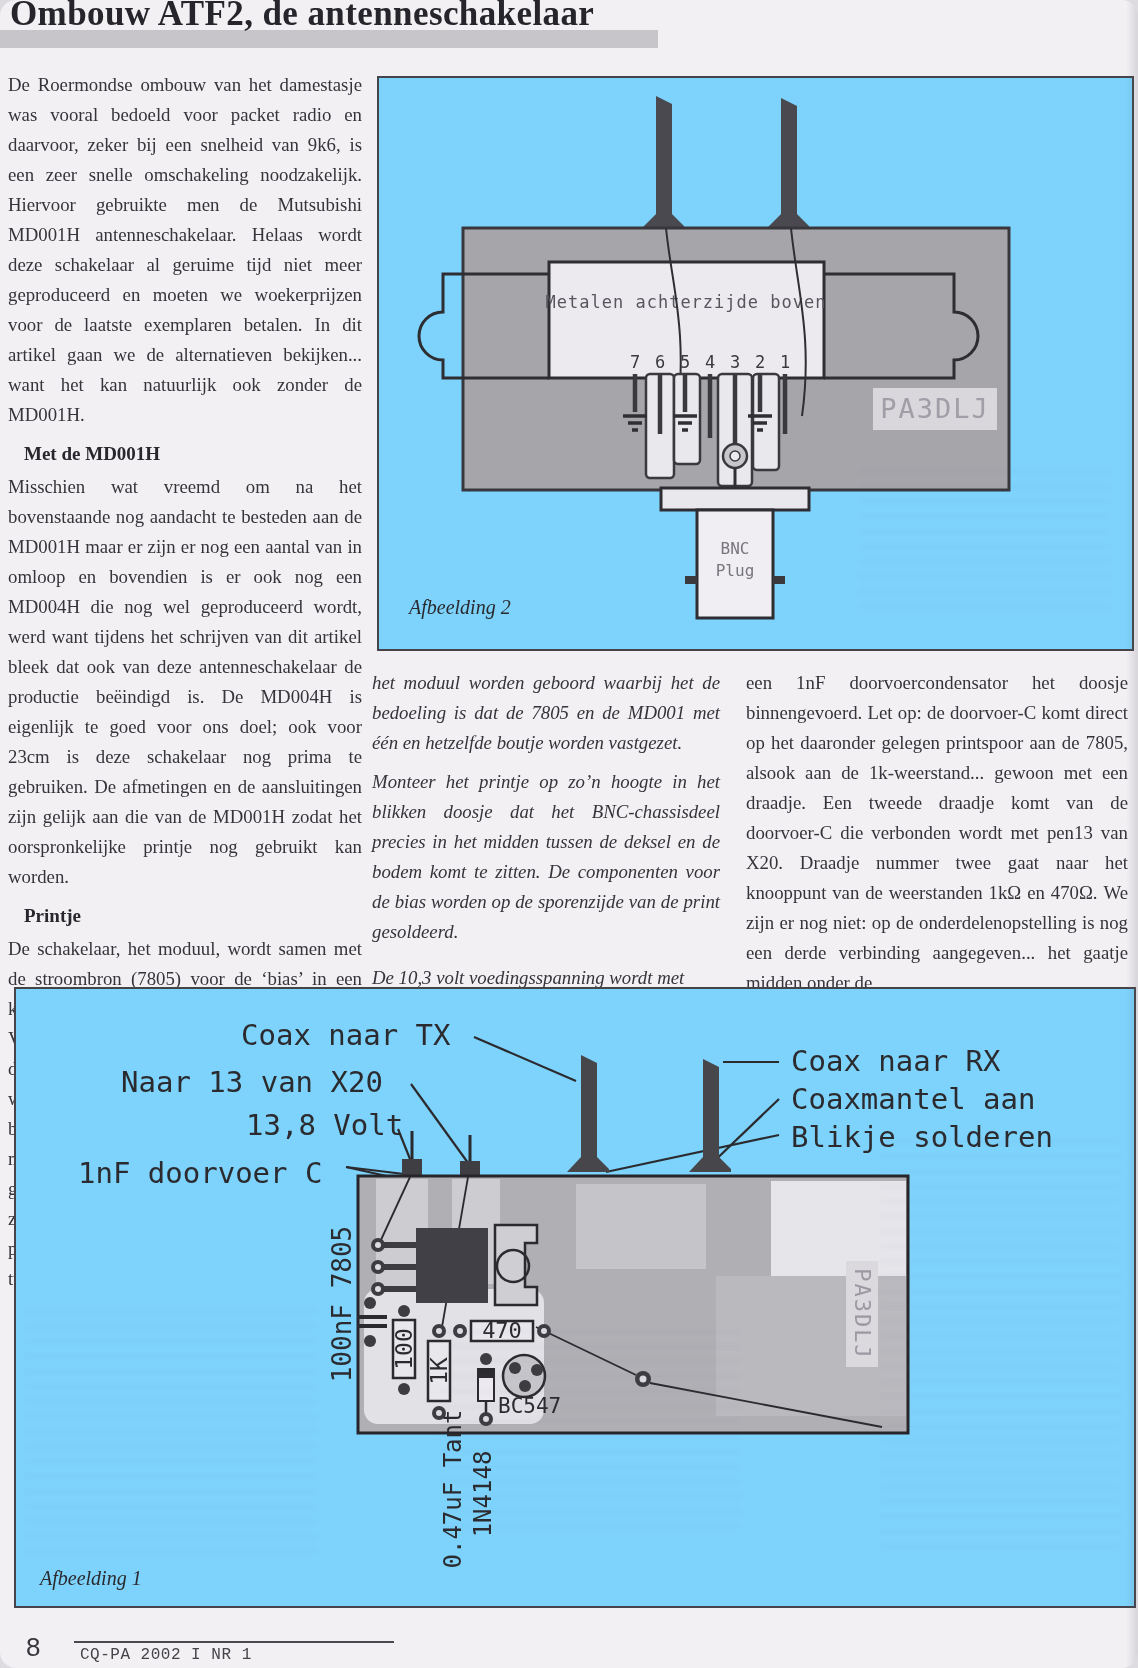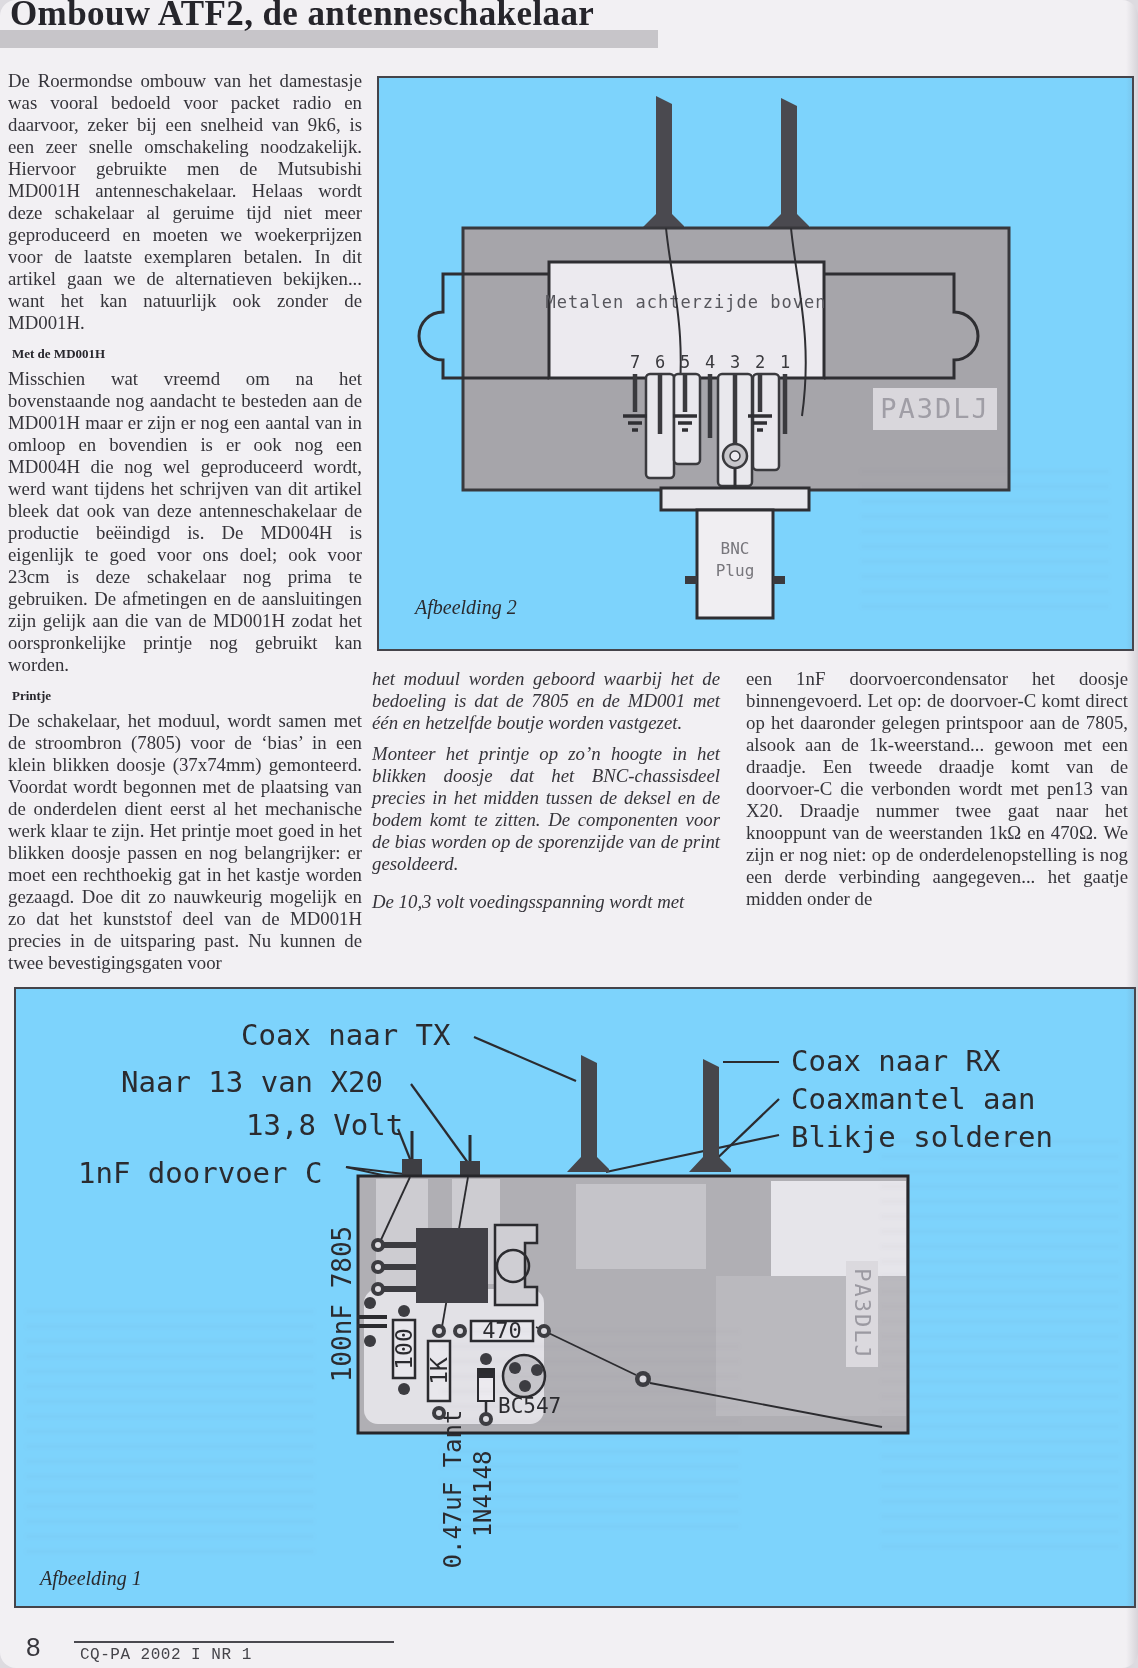--- a/index.html
+++ b/index.html
@@ -3,34 +3,34 @@
 <meta charset="utf-8">
 <style>
   html,body{margin:0;padding:0;background:#dddbe0;}
   .page{position:relative;width:1138px;height:1668px;background:#f2f0f3;
         font-family:"Liberation Serif",serif;color:#2e2d32;overflow:hidden;border-radius:16px;}
   .edge-shade{position:absolute;right:0;top:0;width:12px;height:100%;
         background:linear-gradient(90deg,rgba(0,0,0,0),rgba(90,85,100,.18));}
   .title-band{position:absolute;left:0;top:30px;width:658px;height:18px;background:#c7c5c9;}
   .page-title{position:absolute;left:10px;top:-6px;margin:0;font-size:35px;font-weight:bold;
         letter-spacing:.4px;color:#26252b;}
-  .col{position:absolute;text-align:justify;font-size:18.8px;line-height:22px;color:#35343a;}
+  .col{position:absolute;text-align:justify;font-size:18.8px;line-height:30px;color:#35343a;}
   .col p{margin:0 0 9px 0;}
-  .col h2{font-size:13px;margin:3px 0 3px 4px;color:#28272d;}
+  .col h2{font-size:19px;margin:3px 0 3px 16px;color:#28272d;}
   .col1{left:8px;top:70px;width:354px;}
   .col2{left:372px;top:668px;width:348px;font-style:italic;}
   .col3{left:746px;top:668px;width:382px;}
   .gap-top{margin-top:16px !important;}
   .fig{position:absolute;margin:6px;border:2px solid #45444a;background:#7dd3fc;}
   .fig2{left:371px;top:70px;width:753px;height:571px;}
   .fig1{left:8px;top:981px;width:1118px;height:617px;}
   .fig svg{position:absolute;left:0;top:0;}
   .figcap{position:absolute;font-style:italic;font-size:20px;color:#2a2a2e;
         font-family:"Liberation Serif",serif;}
-  .fig2 .figcap{left:36px;top:518px;}
+  .fig2 .figcap{left:30px;top:518px;}
   .fig1 .figcap{left:24px;top:578px;}
   .mono{font-family:"DejaVu Sans Mono",monospace;}
   .footer-num{position:absolute;left:26px;top:1632px;font-family:"Liberation Sans",sans-serif;
         font-size:26px;color:#38373d;}
   .footer-rule{position:absolute;left:74px;top:1641px;width:320px;height:2px;background:#4a494f;}
   .footer-issue{position:absolute;left:80px;top:1646px;font-family:Liberation Mono, monospace;
         font-size:16px;letter-spacing:.5px;color:#45444a;}
   .ghost{position:absolute;pointer-events:none;opacity:.55;filter:blur(2px);
         background:repeating-linear-gradient(180deg,rgba(115,105,130,.10) 0 3px,rgba(115,105,130,0) 3px 15px);}
 </style>

